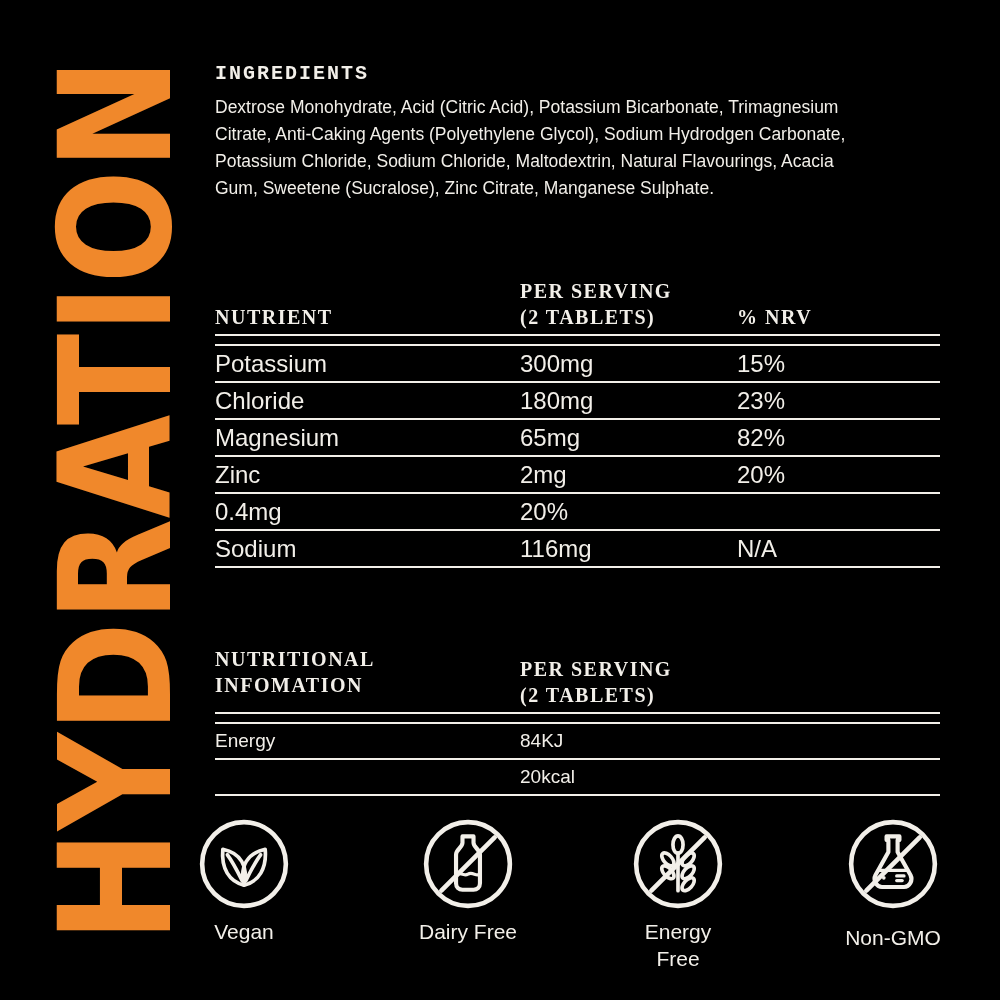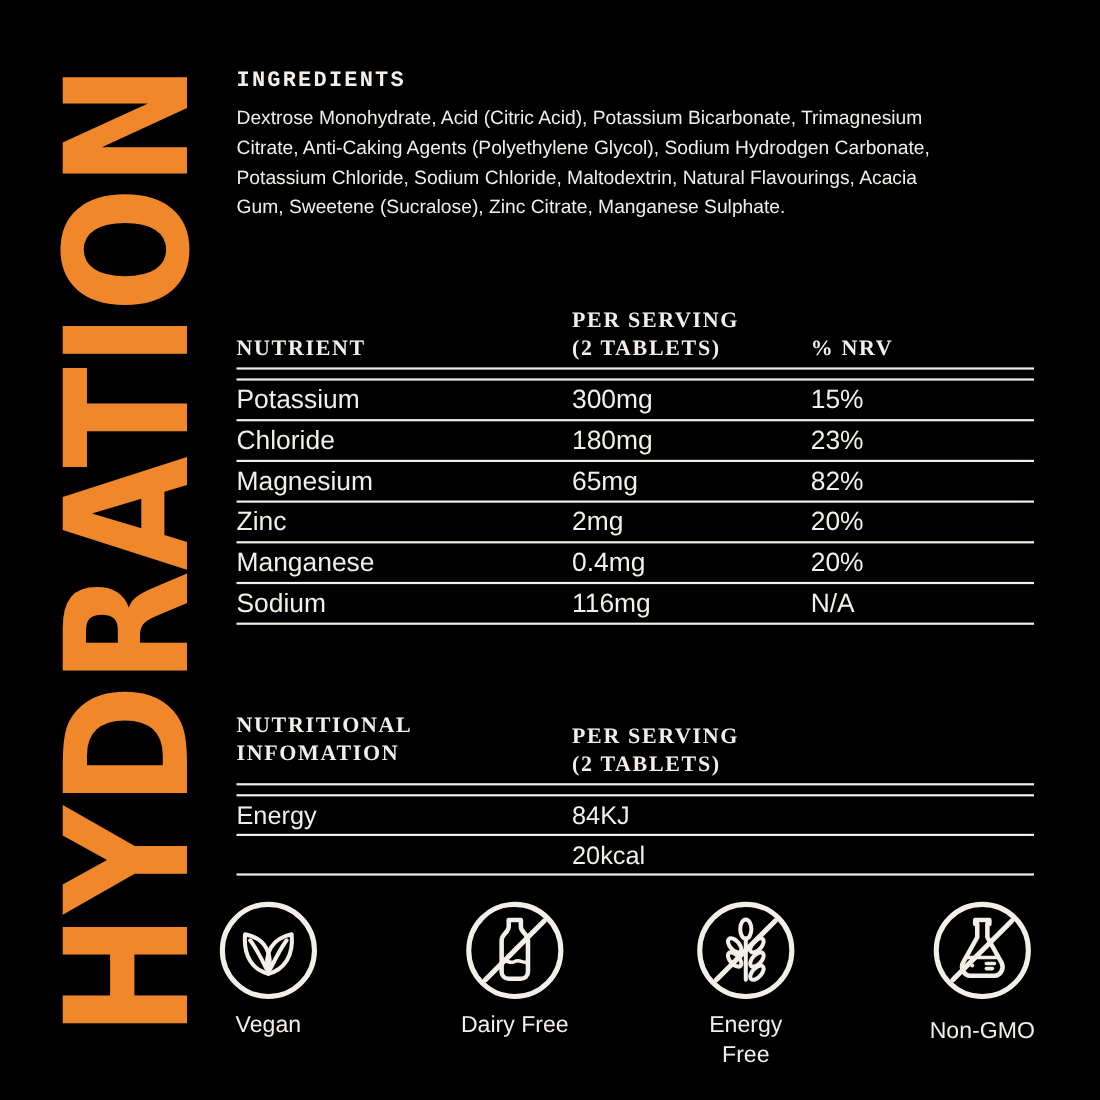--- a/index.html
+++ b/index.html
@@ -35,21 +35,21 @@
   .mono-h{font-family:Liberation Serif, serif;font-weight:bold;
     font-size:20px;letter-spacing:1.5px;line-height:26px;color:var(--ink);}
   .table1{position:absolute;left:215px;top:278px;width:725px;}
   .table2{position:absolute;left:215px;top:646px;width:725px;}
   .thead{display:grid;grid-template-columns:305px 217px 203px;align-items:end;}
   .thead2{display:grid;grid-template-columns:305px 420px;align-items:start;}
   .double-rule{height:8px;border-top:2px solid var(--ink);border-bottom:2px solid var(--ink);margin-top:4px;}
   .trow{display:grid;grid-template-columns:305px 217px 203px;height:35px;
     align-items:center;border-bottom:2px solid var(--ink);font-size:24px;color:var(--ink);}
   .trow2{display:grid;grid-template-columns:305px 420px;height:34px;
-    align-items:center;border-bottom:2px solid var(--ink);font-size:23px;color:var(--ink);}
+    align-items:center;border-bottom:2px solid var(--ink);font-size:19px;color:var(--ink);}
   .pad-top{padding-top:10px;}
   
   .badge{position:absolute;top:818px;width:150px;display:flex;flex-direction:column;align-items:center;}
   .badge svg{width:92px;height:92px;display:block;}
   .badge .lbl{margin-top:8px;font-size:21px;line-height:27px;color:var(--ink);text-align:center;}
   .badge-vegan{left:169px;}
   .badge-dairy{left:393px;}
   .badge-gluten{left:603px;}
   .badge-gmo{left:818px;}
   .badge-gluten .lbl{width:90px;}
@@ -92,21 +92,20 @@
       <div>Magnesium</div>
       <div>65mg</div>
       <div>82%</div>
     </div>
     <div class="trow">
       <div>Zinc</div>
       <div>2mg</div>
       <div>20%</div>
     </div>
     <div class="trow">
-      <div>Manganese</div>
       <div>0.4mg</div>
       <div>20%</div>
     </div>
     <div class="trow">
       <div>Sodium</div>
       <div>116mg</div>
       <div>N/A</div>
     </div>
   </section>
 

